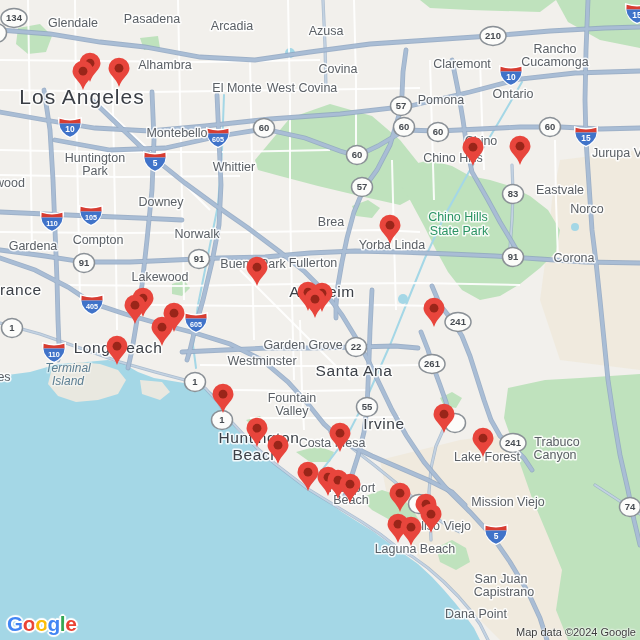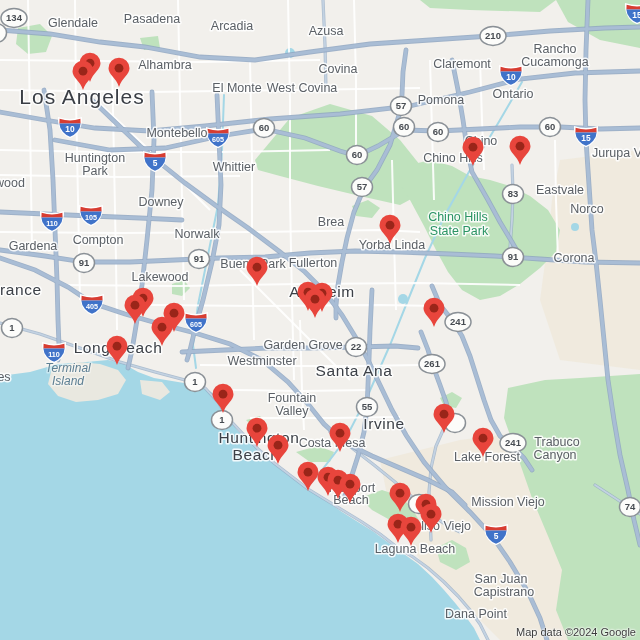--- a/index.html
+++ b/index.html
@@ -472,14 +472,15 @@
       </g>
       <g transform="translate(398 543)">
         <path d="M0 0 C-1.6 -4.8 -3.8 -7.4 -6.6 -10.8 C-9 -13.7 -10.5 -16 -10.5 -18.8 A10.5 10.5 0 1 1 10.5 -18.8 C10.5 -16 9 -13.7 6.6 -10.8 C3.8 -7.4 1.6 -4.8 0 0 Z" fill="#e8453c"></path>
         <circle cx="0" cy="-18.8" r="4.4" fill="#9a2519"></circle>
       </g>
       <g transform="translate(411 546)">
         <path d="M0 0 C-1.6 -4.8 -3.8 -7.4 -6.6 -10.8 C-9 -13.7 -10.5 -16 -10.5 -18.8 A10.5 10.5 0 1 1 10.5 -18.8 C10.5 -16 9 -13.7 6.6 -10.8 C3.8 -7.4 1.6 -4.8 0 0 Z" fill="#e8453c"></path>
         <circle cx="0" cy="-18.8" r="4.4" fill="#9a2519"></circle>
       </g>
     </svg>
+  <div class="logo"><span style="color: rgb(66, 133, 244);">G</span><span style="color: rgb(234, 67, 53);">o</span><span style="color: rgb(251, 188, 5);">o</span><span style="color: rgb(66, 133, 244);">g</span><span style="color: rgb(52, 168, 83);">l</span><span style="color: rgb(234, 67, 53);">e</span></div>
   <div class="attrib">Map data ©2024 Google</div>
 </div>
 
 </body></html>

